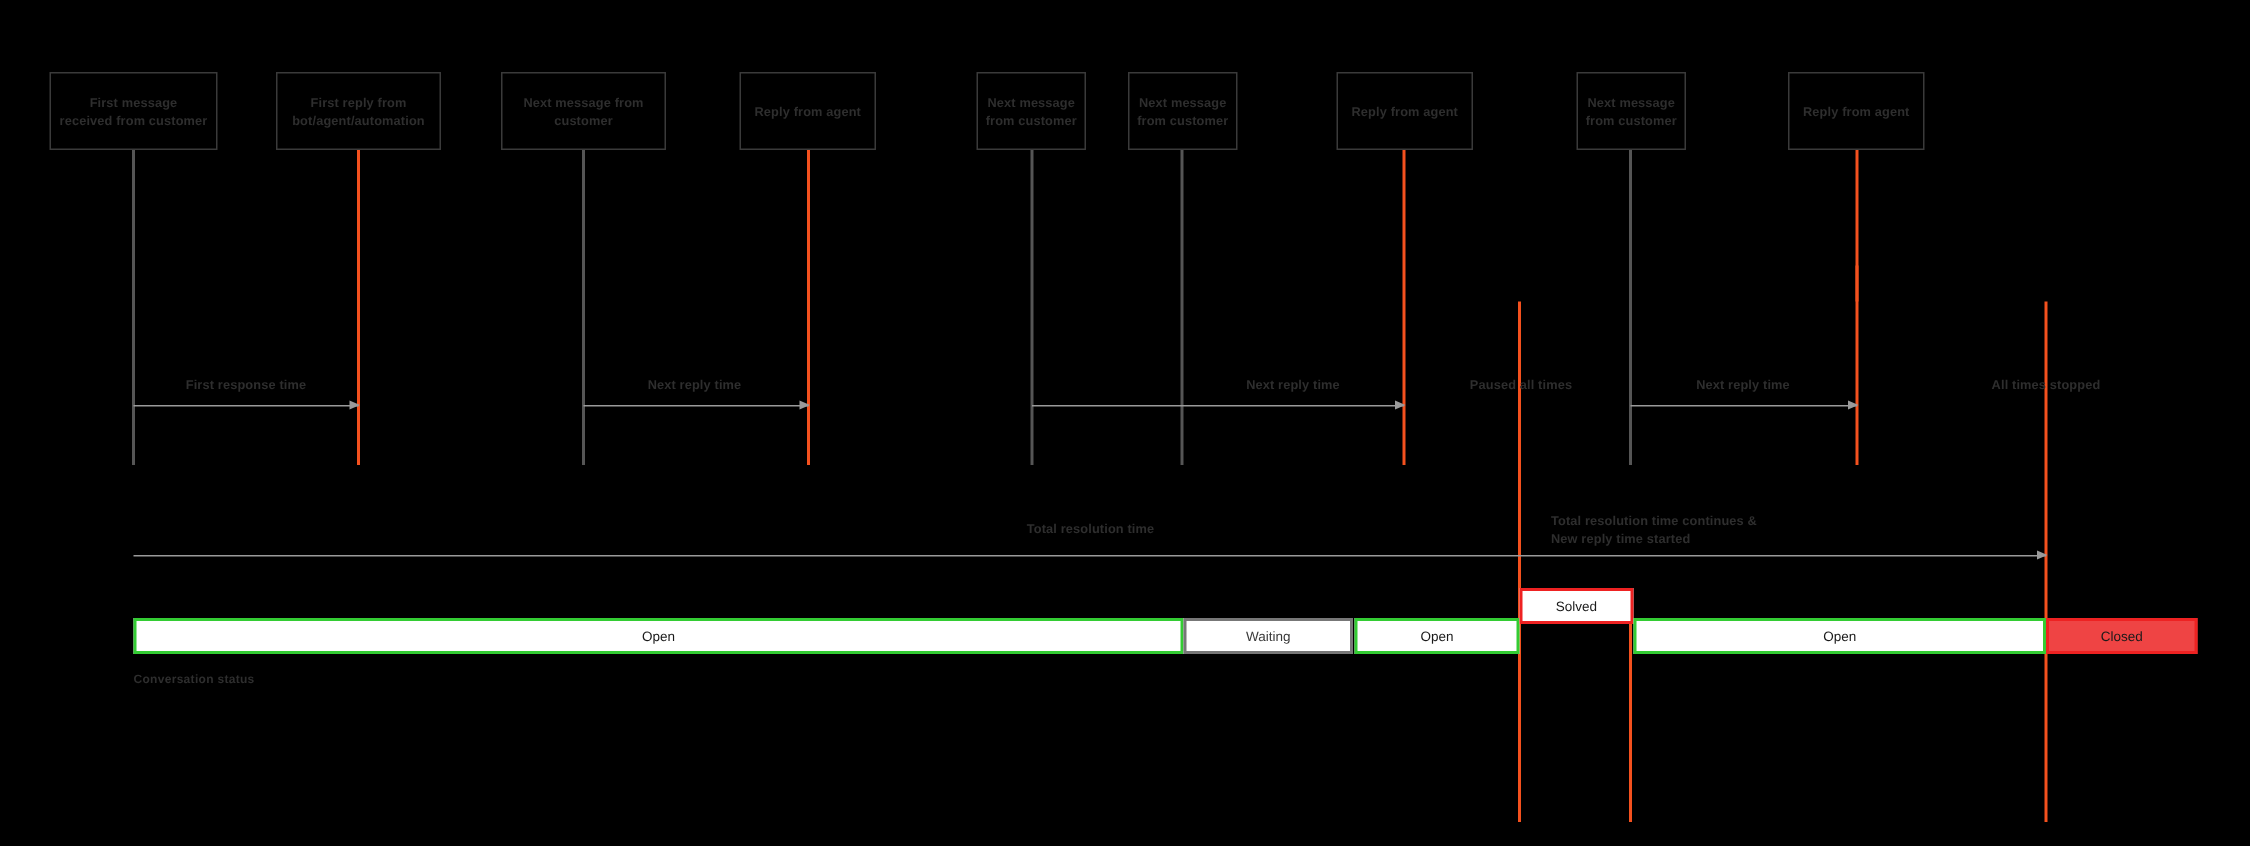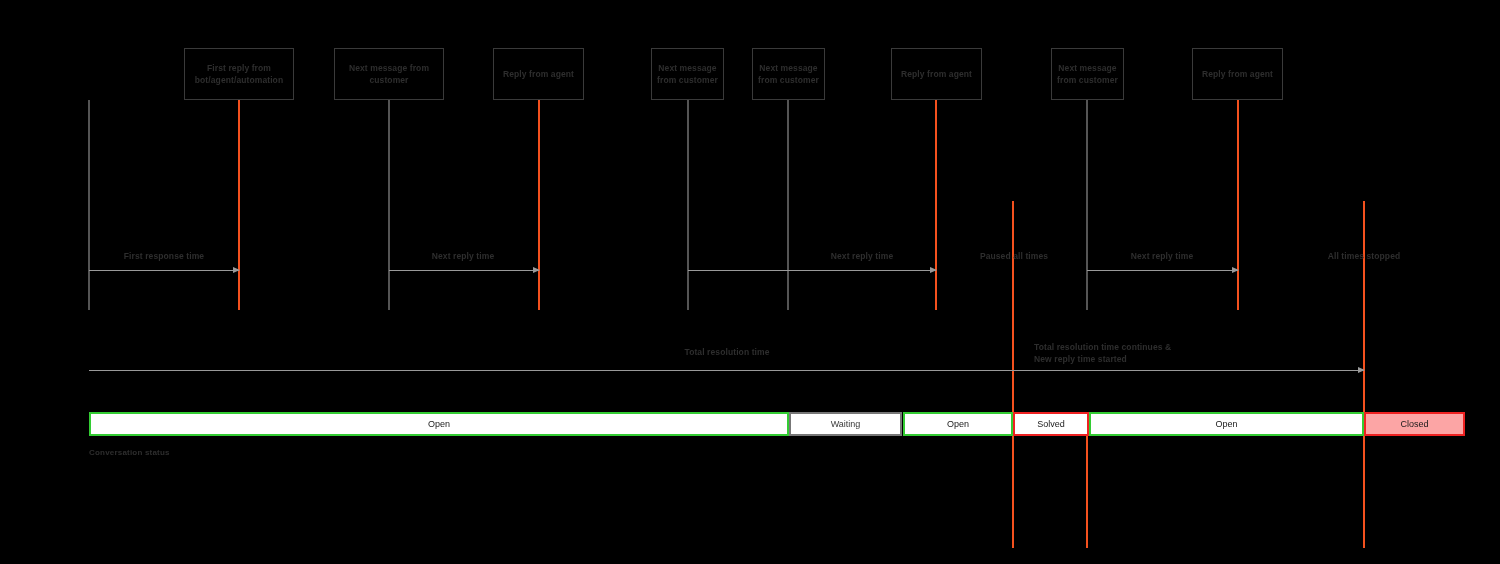--- a/index.html
+++ b/index.html
@@ -121,20 +121,24 @@
     <div class="vline customer" style="left: 388px; top: 100px; height: 210px;"></div>
     <div class="vline agent" style="left: 538px; top: 100px; height: 210px;"></div>
     <div class="vline customer" style="left: 687px; top: 100px; height: 210px;"></div>
     <div class="vline customer" style="left: 787px; top: 100px; height: 210px;"></div>
     <div class="vline agent" style="left: 935px; top: 100px; height: 210px;"></div>
     <div class="vline customer" style="left: 1086px; top: 100px; height: 210px;"></div>
     <div class="vline agent" style="left: 1237px; top: 100px; height: 210px;"></div>
     <div class="vline agent" style="left: 1012px; top: 201px; height: 347px;"></div>
     <div class="vline agent" style="left: 1363px; top: 201px; height: 347px;"></div>
     <div class="vline agent" style="left: 1086px; top: 412px; height: 136px;"></div>
+    <div class="evt-box" style="left: 33px; top: 48px; width: 112px; height: 52px;">
+      <span style="white-space: pre-line;">First message
+received from customer</span>
+    </div>
     <div class="evt-box" style="left: 184px; top: 48px; width: 110px; height: 52px;">
       <span style="white-space: pre-line;">First reply from
 bot/agent/automation</span>
     </div>
     <div class="evt-box" style="left: 334px; top: 48px; width: 110px; height: 52px;">
       <span style="white-space: pre-line;">Next message from
 customer</span>
     </div>
     <div class="evt-box" style="left: 493px; top: 48px; width: 91px; height: 52px;">
       <span style="white-space: pre-line;">Reply from agent</span>
@@ -184,23 +188,23 @@
 New reply time started</div>
     <div class="status-seg" style="left: 89px; top: 412px; width: 700px; height: 24px; border-color: rgb(51, 204, 51); background: rgb(255, 255, 255); color: rgb(26, 26, 26);">
       <span>Open</span>
     </div>
     <div class="status-seg" style="left: 789px; top: 412px; width: 113px; height: 24px; border-color: rgb(119, 119, 119); background: #ffffff; color: rgb(58, 58, 58);">
       <span>Waiting</span>
     </div>
     <div class="status-seg" style="left: 903px; top: 412px; width: 110px; height: 24px; border-color: rgb(51, 204, 51); background: rgb(255, 255, 255); color: rgb(26, 26, 26);">
       <span>Open</span>
     </div>
-    <div class="status-seg" style="left: 1013px; top: 412px; width: 76px; height: 24px; border-color: rgb(238, 34, 34); background: rgb(255, 255, 255); color: rgb(26, 26, 26);">
+    <div class="status-seg" style="left: 1013px; top: 392px; width: 76px; height: 24px; border-color: rgb(238, 34, 34); background: rgb(255, 255, 255); color: rgb(26, 26, 26);">
       <span>Solved</span>
     </div>
     <div class="status-seg" style="left: 1089px; top: 412px; width: 275px; height: 24px; border-color: rgb(51, 204, 51); background: rgb(255, 255, 255); color: rgb(26, 26, 26);">
       <span>Open</span>
     </div>
-    <div class="status-seg" style="left: 1364px; top: 412px; width: 101px; height: 24px; border-color: rgb(238, 34, 34); background: #fca5a5; color: rgb(26, 26, 26);">
+    <div class="status-seg" style="left: 1364px; top: 412px; width: 101px; height: 24px; border-color: rgb(238, 34, 34); background: #ef4444; color: rgb(26, 26, 26);">
       <span>Closed</span>
     </div>
     <div class="caption" style="left: 89px; top: 448px;">Conversation status</div>
   </div>
 
 </body></html>

